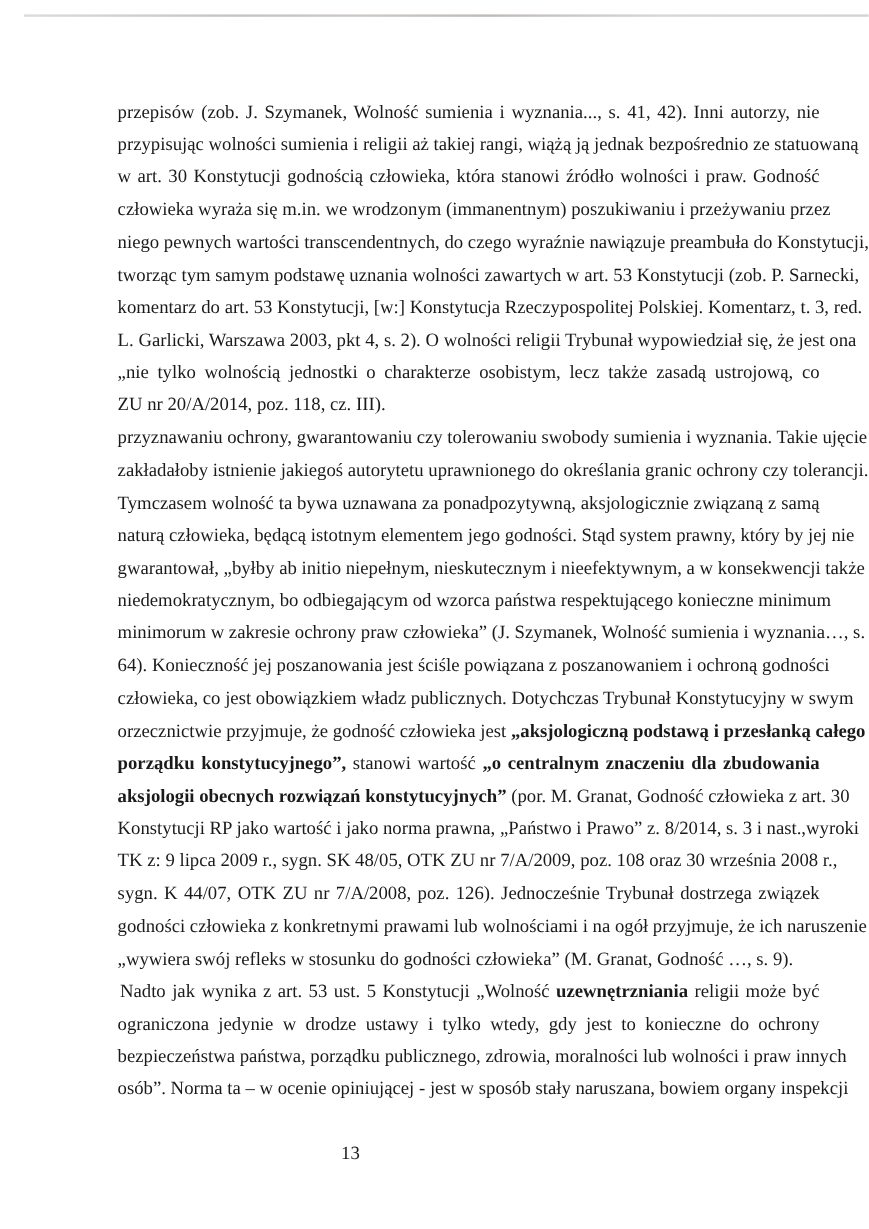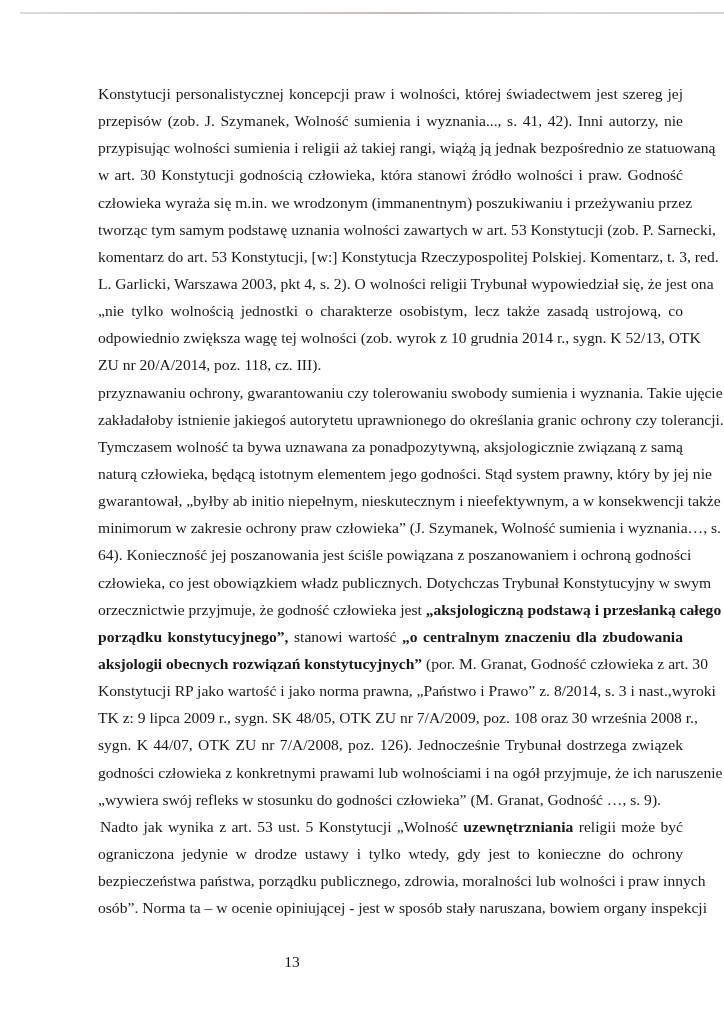--- a/index.html
+++ b/index.html
@@ -63,39 +63,39 @@
   }
 </style>
 </head>
 <body>
 
 <div class="scan-rule"></div>
 
 <div class="page-body">
 
   <div>
-    <span class="line">Konstytucji personalistycznej koncepcji praw i wolności, której świadectwem jest szereg jej</span>
     <span class="line">przepisów (zob. J. Szymanek, Wolność sumienia i wyznania..., s. 41, 42). Inni autorzy, nie</span>
     <span class="line">przypisując wolności sumienia i religii aż takiej rangi, wiążą ją jednak bezpośrednio ze statuowaną</span>
     <span class="line">w art. 30 Konstytucji godnością człowieka, która stanowi źródło wolności i praw. Godność</span>
     <span class="line">człowieka wyraża się m.in. we wrodzonym (immanentnym) poszukiwaniu i przeżywaniu przez</span>
+    <span class="line">niego pewnych wartości transcendentnych, do czego wyraźnie nawiązuje preambuła do Konstytucji,</span>
     <span class="line">tworząc tym samym podstawę uznania wolności zawartych w art. 53 Konstytucji (zob. P. Sarnecki,</span>
     <span class="line">komentarz do art. 53 Konstytucji, [w:] Konstytucja Rzeczypospolitej Polskiej. Komentarz, t. 3, red.</span>
     <span class="line">L. Garlicki, Warszawa 2003, pkt 4, s. 2). O wolności religii Trybunał wypowiedział się, że jest ona</span>
     <span class="line">„nie tylko wolnością jednostki o charakterze osobistym, lecz także zasadą ustrojową, co</span>
-    <span class="line">odpowiednio zwiększa wagę tej wolności (zob. wyrok z 10 grudnia 2014 r., sygn. K 52/13, OTK</span>
     <span class="line last">ZU nr 20/A/2014, poz. 118, cz. III).</span>
   </div>
 
   <div>
     <span class="line">przyznawaniu ochrony, gwarantowaniu czy tolerowaniu swobody sumienia i wyznania. Takie ujęcie</span>
     <span class="line">zakładałoby istnienie jakiegoś autorytetu uprawnionego do określania granic ochrony czy tolerancji.</span>
     <span class="line">Tymczasem wolność ta bywa uznawana za ponadpozytywną, aksjologicznie związaną z samą</span>
     <span class="line">naturą człowieka, będącą istotnym elementem jego godności. Stąd system prawny, który by jej nie</span>
     <span class="line">gwarantował, „byłby ab initio niepełnym, nieskutecznym i nieefektywnym, a w konsekwencji także</span>
+    <span class="line">niedemokratycznym, bo odbiegającym od wzorca państwa respektującego konieczne minimum</span>
     <span class="line">minimorum w zakresie ochrony praw człowieka” (J. Szymanek, Wolność sumienia i wyznania…, s.</span>
     <span class="line">64). Konieczność jej poszanowania jest ściśle powiązana z poszanowaniem i ochroną godności</span>
     <span class="line">człowieka, co jest obowiązkiem władz publicznych. Dotychczas Trybunał Konstytucyjny w swym</span>
 
     <span class="line"><span>orzecznictwie przyjmuje, że godność człowieka jest </span><b>„aksjologiczną podstawą i przesłanką całego</b></span>
     <span class="line"><b>porządku konstytucyjnego”, </b><span>stanowi wartość </span><b>„o centralnym znaczeniu dla zbudowania</b></span>
     <span class="line"><b>aksjologii obecnych rozwiązań konstytucyjnych”</b><span> (por. M. Granat, Godność człowieka z art. 30</span></span>
 
     <span class="line">Konstytucji RP jako wartość i jako norma prawna, „Państwo i Prawo” z. 8/2014, s. 3 i nast.,wyroki</span>
     <span class="line">TK z: 9 lipca 2009 r., sygn. SK 48/05, OTK ZU nr 7/A/2009, poz. 108 oraz 30 września 2008 r.,</span>

